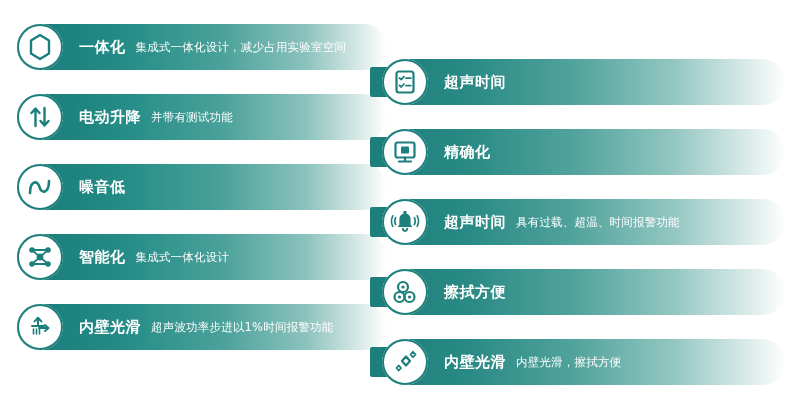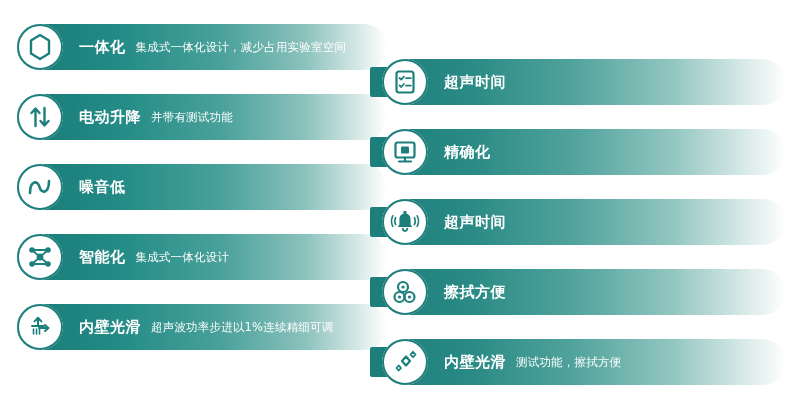--- a/index.html
+++ b/index.html
@@ -185,21 +185,21 @@
       <svg width="46" height="46" viewBox="0 0 46 46">
         <circle cx="23" cy="23" r="22" fill="#ffffff" stroke="#1c7f7c" stroke-width="2"></circle>
         <path d="M21 22 L21 14 M17.6 17.4 L21 13.8 L24.4 17.4" fill="none" stroke="#1c7f7c" stroke-width="2" stroke-linecap="round" stroke-linejoin="round"></path>
         <path d="M22 24 L31 24 M28 21 L31.5 24 L28 27" fill="none" stroke="#1c7f7c" stroke-width="2" stroke-linecap="round" stroke-linejoin="round"></path>
         <path d="M15 22 L27 22" stroke="#1c7f7c" stroke-width="2" stroke-linecap="round"></path>
         <path d="M16.5 25 L16.5 30 M19.5 25 L19.5 30 M22.5 25 L22.5 30" stroke="#1c7f7c" stroke-width="1.6" stroke-linecap="round"></path>
       </svg>
     </div>
     <div class="labels">
       <span class="title">内壁光滑</span>
-      <span class="desc">超声波功率步进以1%连续精细可调</span>
+      <span class="desc">超声波功率步进以1%时间报警功能</span>
     </div>
   </div>
 
   <div class="feature-row right" style="left:382px; top:59px;">
     <div class="tail"></div>
     <div class="bar"></div>
     <div class="icon-badge">
       <svg width="46" height="46" viewBox="0 0 46 46">
         <circle cx="23" cy="23" r="22" fill="#ffffff" stroke="#1c7f7c" stroke-width="2"></circle>
         <rect x="14.5" y="12.5" width="17" height="21" rx="2.5" fill="none" stroke="#1c7f7c" stroke-width="2.2"></rect>
@@ -241,20 +241,21 @@
         <circle cx="23" cy="13.4" r="1.7" fill="#1c7f7c"></circle>
         <path d="M20.8 29.6 C20.8 31.2 22 32 23 32 C24 32 25.2 31.2 25.2 29.6" fill="none" stroke="#1c7f7c" stroke-width="1.8" stroke-linecap="round"></path>
         <path d="M13.6 18.5 C12.6 20.6 12.6 23.6 13.6 25.6" fill="none" stroke="#1c7f7c" stroke-width="1.6" stroke-linecap="round"></path>
         <path d="M10.8 16.8 C9.2 20 9.2 24.2 10.8 27.4" fill="none" stroke="#1c7f7c" stroke-width="1.6" stroke-linecap="round"></path>
         <path d="M32.4 18.5 C33.4 20.6 33.4 23.6 32.4 25.6" fill="none" stroke="#1c7f7c" stroke-width="1.6" stroke-linecap="round"></path>
         <path d="M35.2 16.8 C36.8 20 36.8 24.2 35.2 27.4" fill="none" stroke="#1c7f7c" stroke-width="1.6" stroke-linecap="round"></path>
       </svg>
     </div>
     <div class="labels">
       <span class="title">超声时间</span>
+      <span class="desc">具有过载、超温、时间报警功能</span>
     </div>
   </div>
 
   <div class="feature-row right" style="left:382px; top:269px;">
     <div class="tail"></div>
     <div class="bar"></div>
     <div class="icon-badge">
       <svg width="46" height="46" viewBox="0 0 46 46">
         <circle cx="23" cy="23" r="22" fill="#ffffff" stroke="#1c7f7c" stroke-width="2"></circle>
         <circle cx="21" cy="18" r="5" fill="none" stroke="#1c7f7c" stroke-width="2.2"></circle>
@@ -276,17 +277,17 @@
     <div class="icon-badge">
       <svg width="46" height="46" viewBox="0 0 46 46">
         <circle cx="23" cy="23" r="22" fill="#ffffff" stroke="#1c7f7c" stroke-width="2"></circle>
         <polygon points="20,22 24,17.5 28,22 24,26.5" fill="none" stroke="#1c7f7c" stroke-width="2.2" stroke-linejoin="round"></polygon>
         <polygon points="28.5,15.5 31,12.8 33.5,15.5 31,18.2" fill="none" stroke="#1c7f7c" stroke-width="1.8" stroke-linejoin="round"></polygon>
         <polygon points="14.5,29 16.8,26.5 19,29 16.8,31.5" fill="none" stroke="#1c7f7c" stroke-width="1.8" stroke-linejoin="round"></polygon>
       </svg>
     </div>
     <div class="labels">
       <span class="title">内壁光滑</span>
-      <span class="desc">测试功能，擦拭方便</span>
+      <span class="desc">内壁光滑，擦拭方便</span>
     </div>
   </div>
 
 </div>
 
 </body></html>

